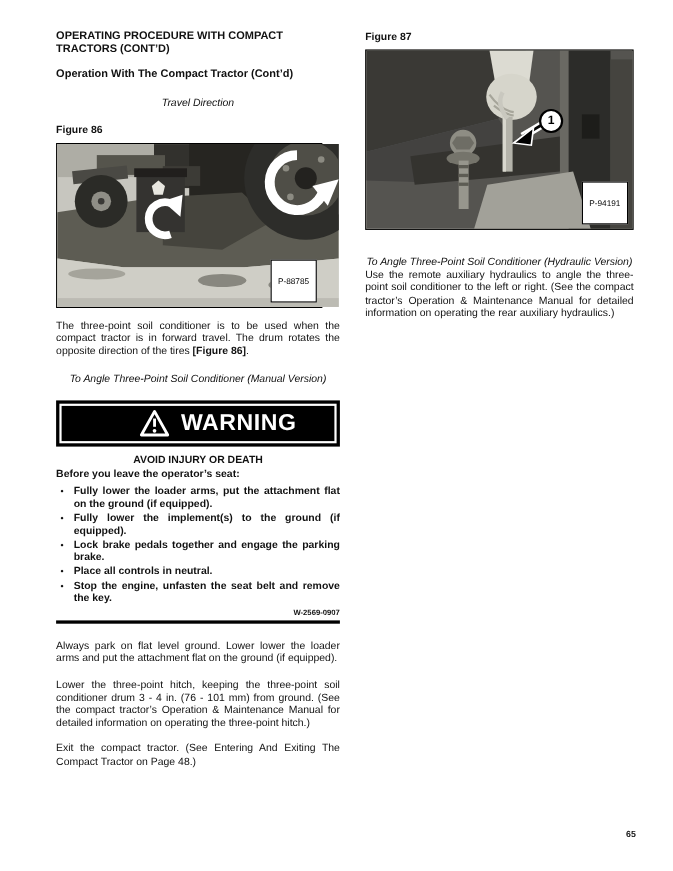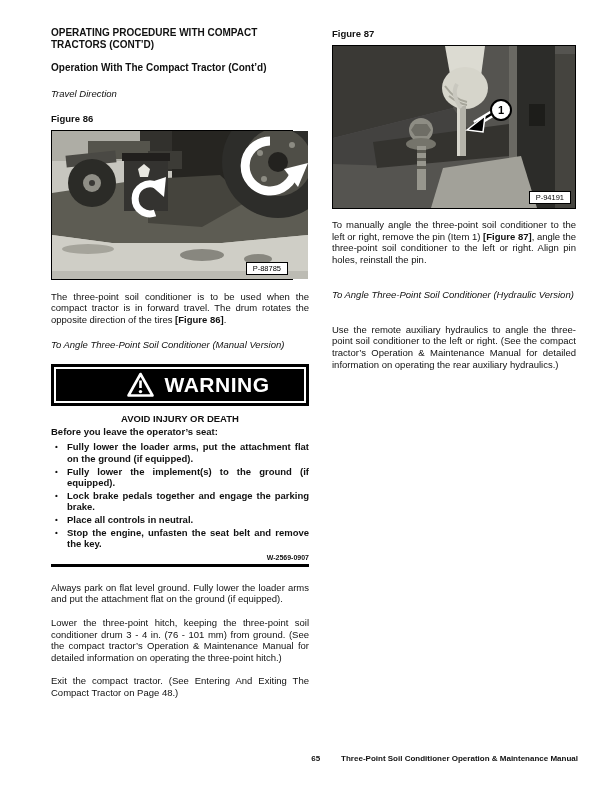--- a/index.html
+++ b/index.html
@@ -10,31 +10,31 @@
     font-family: "Liberation Sans", sans-serif;
     color: #111111;
   }
   .page { position: relative; width: 612px; height: 792px; overflow: hidden; }
   .columns { display: flex; padding: 27px 33px 0 51px; gap: 23px; }
   .col-left  { width: 258px; flex: none; }
   .col-right { width: 244px; flex: none; }
 
   .sec-title   { font-size: 10px; font-weight: bold; line-height: 12px; margin: 0 0 11px 0; }
   .sub-title   { font-size: 10px; font-weight: bold; line-height: 12px; margin: 0 0 14px 0; }
-  .ital-head   { font-size: 9.5px; font-style: italic; line-height: 11.5px; margin: 14px 0 13px 0; }
+  .ital-head   { font-size: 9.5px; font-style: italic; line-height: 11.5px; margin: 14px 0 13px 0; text-align: center; }
   .fig-label   { font-size: 9.5px; font-weight: bold; margin: 0 0 6px 0; }
   p.body-text  { font-size: 9.5px; line-height: 11.6px; text-align: justify; margin: 0 0 12px 0; }
   .figref      { font-weight: bold; }
 
   .photo { position: relative; border: 1px solid #000; background: #b9b8b1; margin: 0 0 10px 0; }
   .photo svg { display: block; }
   .photo-code {
     position: absolute; right: 4px; bottom: 4px;
     background: #ffffff; border: 1px solid #000;
-    font-size: 7.5px; line-height: 9px; padding: 1px 6px; color: #000;
+    font-size: 7.5px; line-height: 9px; padding: 14px 6px; color: #000;
   }
   .callout-badge {
     position: absolute; left: 157px; top: 53px;
     width: 22px; height: 22px; border-radius: 50%;
     background: #ffffff; border: 2px solid #000;
     font-size: 11px; font-weight: bold; color: #000;
     display: flex; align-items: center; justify-content: center;
   }
 
   
@@ -158,21 +158,21 @@
             </li>
           <li>
               <span class="bullet">•</span>
               <span class="btext">Stop the engine, unfasten the seat belt and remove the key.</span>
             </li>
         </ul>
         <div class="warn-code">W-2569-0907</div>
         <hr class="warn-rule">
       </div>
 
-      <p class="body-text">Always park on flat level ground. Fully lower the loader arms and put the attachment flat on the ground (if equipped).</p>
+      <p class="body-text">Always park on flat level ground. Lower lower the loader arms and put the attachment flat on the ground (if equipped).</p>
       <p class="body-text">Lower the three-point hitch, keeping the three-point soil conditioner drum 3 - 4 in. (76 - 101 mm) from ground. (See the compact tractor’s Operation &amp; Maintenance Manual for detailed information on operating the three-point hitch.)</p>
       <p class="body-text">Exit the compact tractor. (See Entering And Exiting The Compact Tractor on Page 48.)</p>
     </div>
 
     <div class="col-right">
       <div class="fig-label" style="margin-top:1px;">Figure 87</div>
 
       <div class="photo" style="width:244px; height:164px;">
         <svg width="242" height="162" viewBox="0 0 242 162">
 
@@ -207,25 +207,23 @@
           <path d="M128 62 q-10 -14 -4 -24" fill="none" stroke="#c9c8bf" stroke-width="4"></path>
 
           <line x1="162" y1="66" x2="142" y2="78" stroke="#ffffff" stroke-width="7"></line>
           <line x1="162" y1="66" x2="142" y2="78" stroke="#000000" stroke-width="2.5"></line>
           <polygon points="134,84 152,70 150,86" fill="#000000" stroke="#ffffff" stroke-width="1.5"></polygon>
         </svg>
         <div class="callout-badge">1</div>
         <div class="photo-code">P-94191</div>
       </div>
 
-      <p class="body-text" style="margin-top:10px;"><span>To manually angle the three-point soil conditioner to the left or right, remove the pin (Item 1) </span><span class="figref">[Figure 87]</span><span>, angle the three-point soil conditioner to the left or right. Align pin holes, reinstall the pin.</span></p>
-
-      <div class="ital-head" style="margin-top:24px; margin-bottom:23px;font-style:italic;">To Angle Three-Point Soil Conditioner (Hydraulic Version)</div>
+
+      <div class="ital-head" style="margin-top:24px; margin-bottom:0;font-style:italic;">To Angle Three-Point Soil Conditioner (Hydraulic Version)</div>
 
       <p class="body-text">Use the remote auxiliary hydraulics to angle the three-point soil conditioner to the left or right. (See the compact tractor’s Operation &amp; Maintenance Manual for detailed information on operating the rear auxiliary hydraulics.)</p>
     </div>
   </div>
 
   <div class="footer">
     <span>65</span>
-    <span>Three-Point Soil Conditioner Operation &amp; Maintenance Manual</span>
   </div>
 </div>
 
 </body></html>

